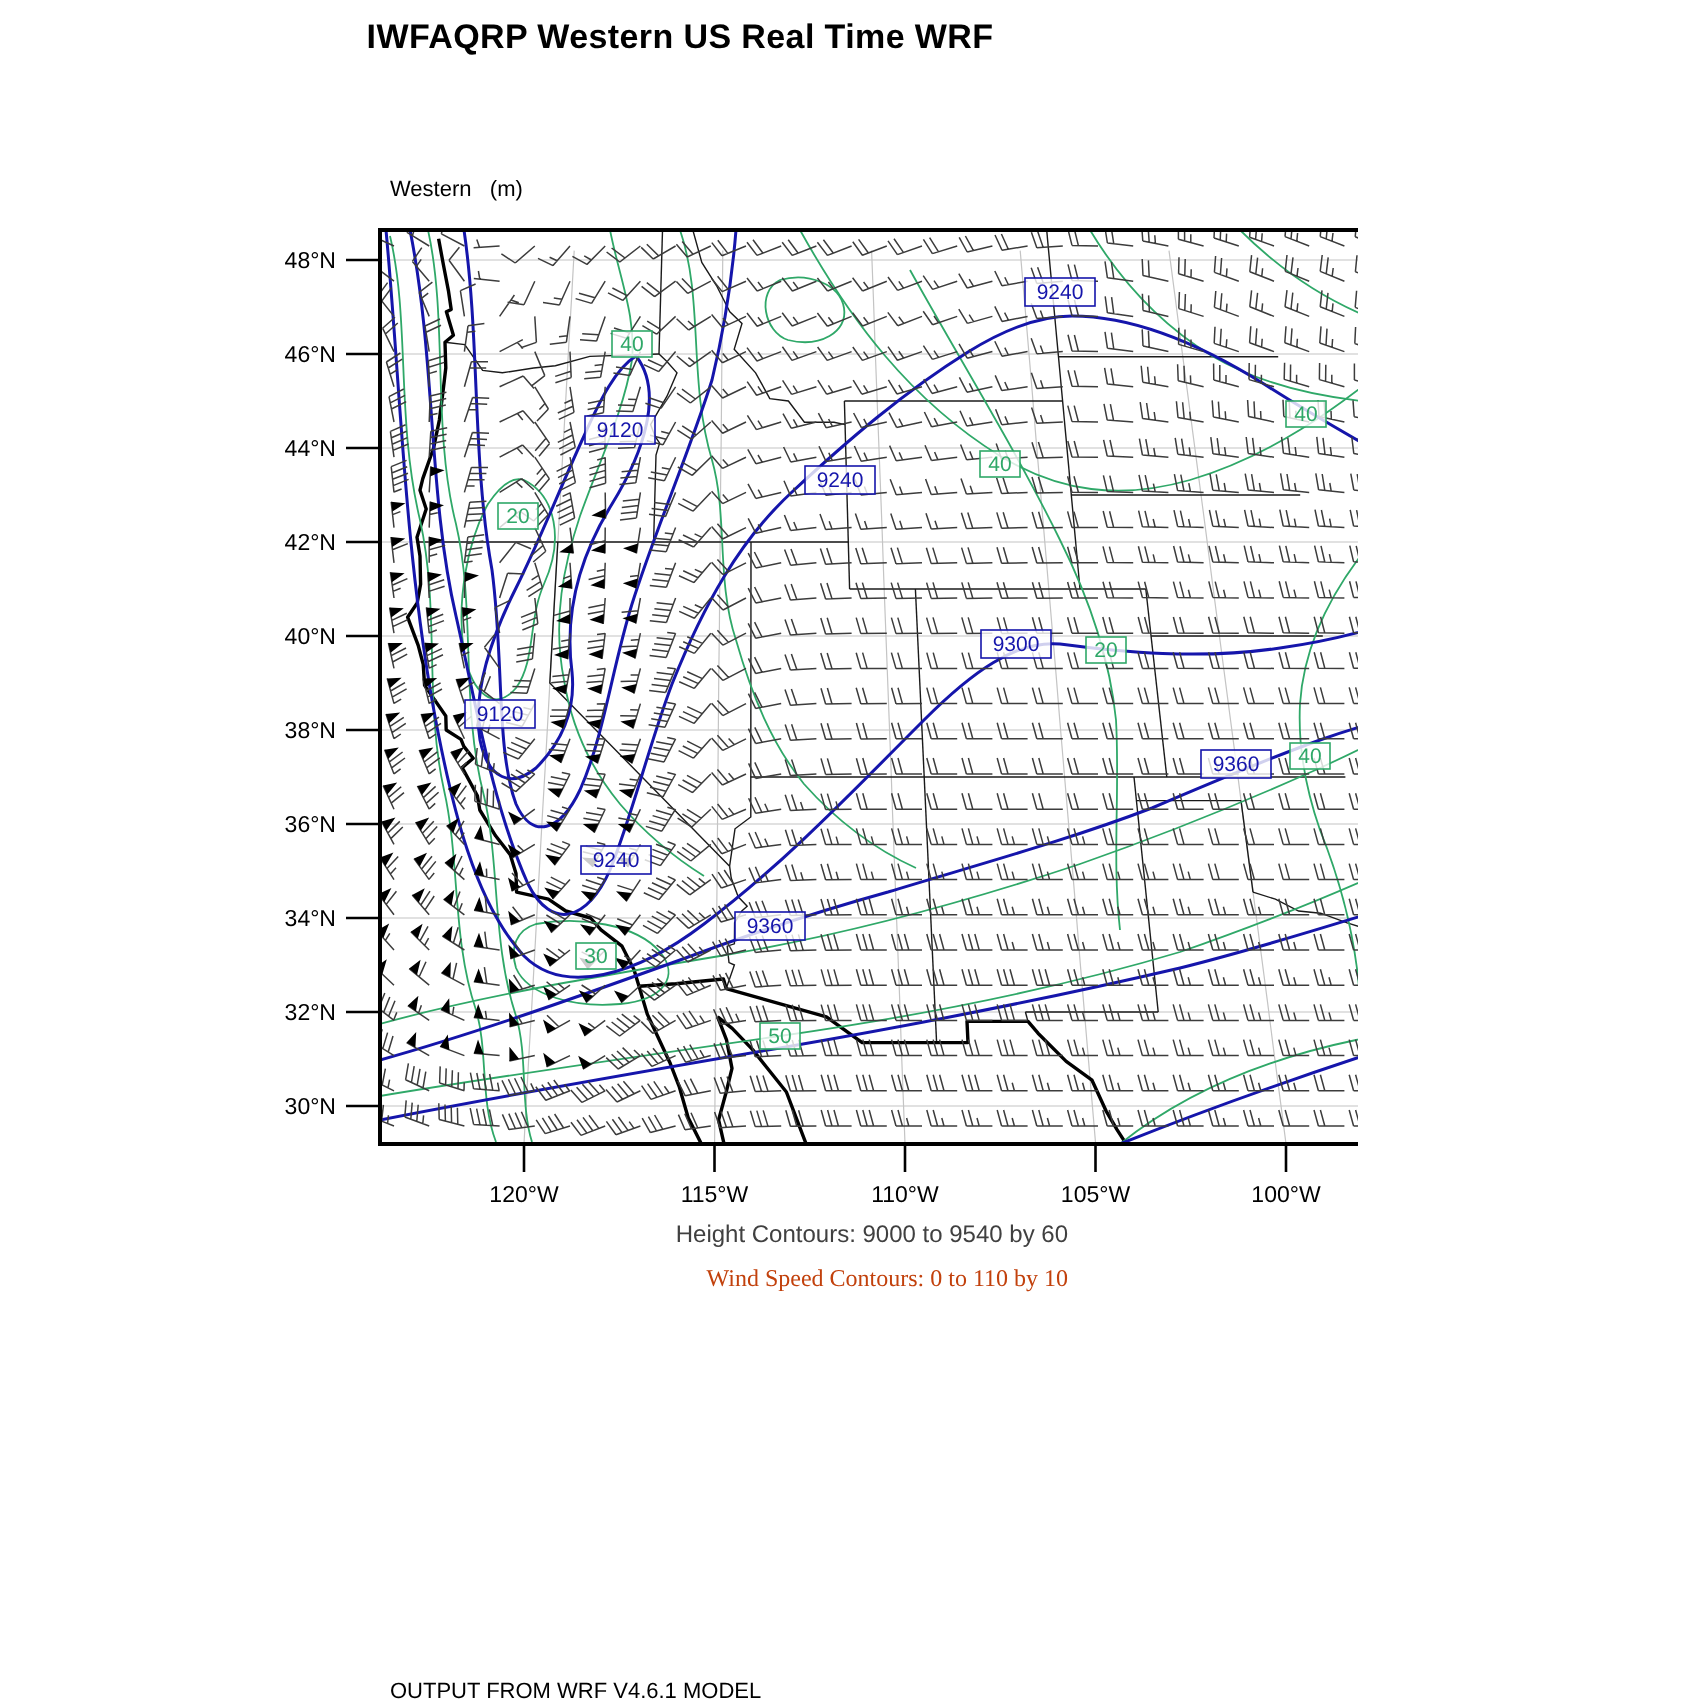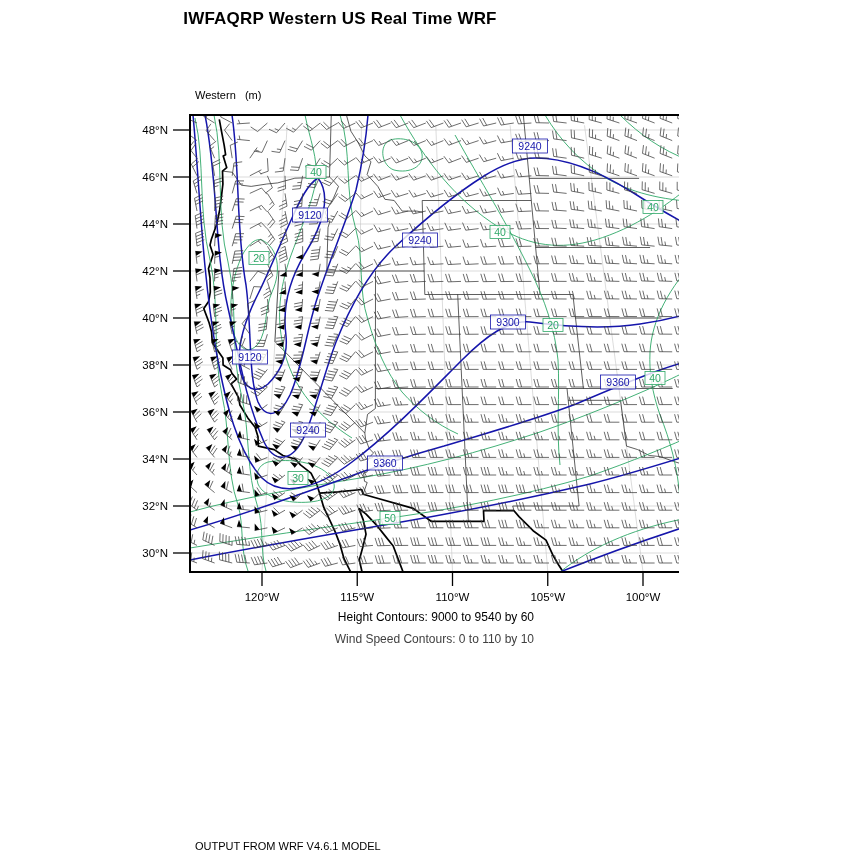--- a/index.html
+++ b/index.html
@@ -183,21 +183,21 @@
         <text x="357.25" y="601" text-anchor="middle" font-size="11.5" font-family="Liberation Sans, sans-serif">115°W</text>
         <line x1="452.5" y1="572" x2="452.5" y2="586" stroke="#000" stroke-width="1.3"></line>
         <text x="452.5" y="601" text-anchor="middle" font-size="11.5" font-family="Liberation Sans, sans-serif">110°W</text>
         <line x1="547.75" y1="572" x2="547.75" y2="586" stroke="#000" stroke-width="1.3"></line>
         <text x="547.75" y="601" text-anchor="middle" font-size="11.5" font-family="Liberation Sans, sans-serif">105°W</text>
         <line x1="643" y1="572" x2="643" y2="586" stroke="#000" stroke-width="1.3"></line>
         <text x="643" y="601" text-anchor="middle" font-size="11.5" font-family="Liberation Sans, sans-serif">100°W</text>
       </g>
     </svg>
 
-  <div class="cap cap-h" style="color: #000000;">Height Contours: 9000 to 9540 by 60</div>
-  <div class="cap cap-w" style="color: #404040;">Wind Speed Contours: 0 to 110 by 10</div>
+  <div class="cap cap-h" style="color: #404040;">Height Contours: 9000 to 9540 by 60</div>
+  <div class="cap cap-w" style="color: #c2410c; font-family: Liberation Serif, serif;">Wind Speed Contours: 0 to 110 by 10</div>
 
   <div class="footer">
     <div>OUTPUT FROM WRF V4.6.1 MODEL</div>
     
   </div>
 
 </div>
 
 </body></html>

